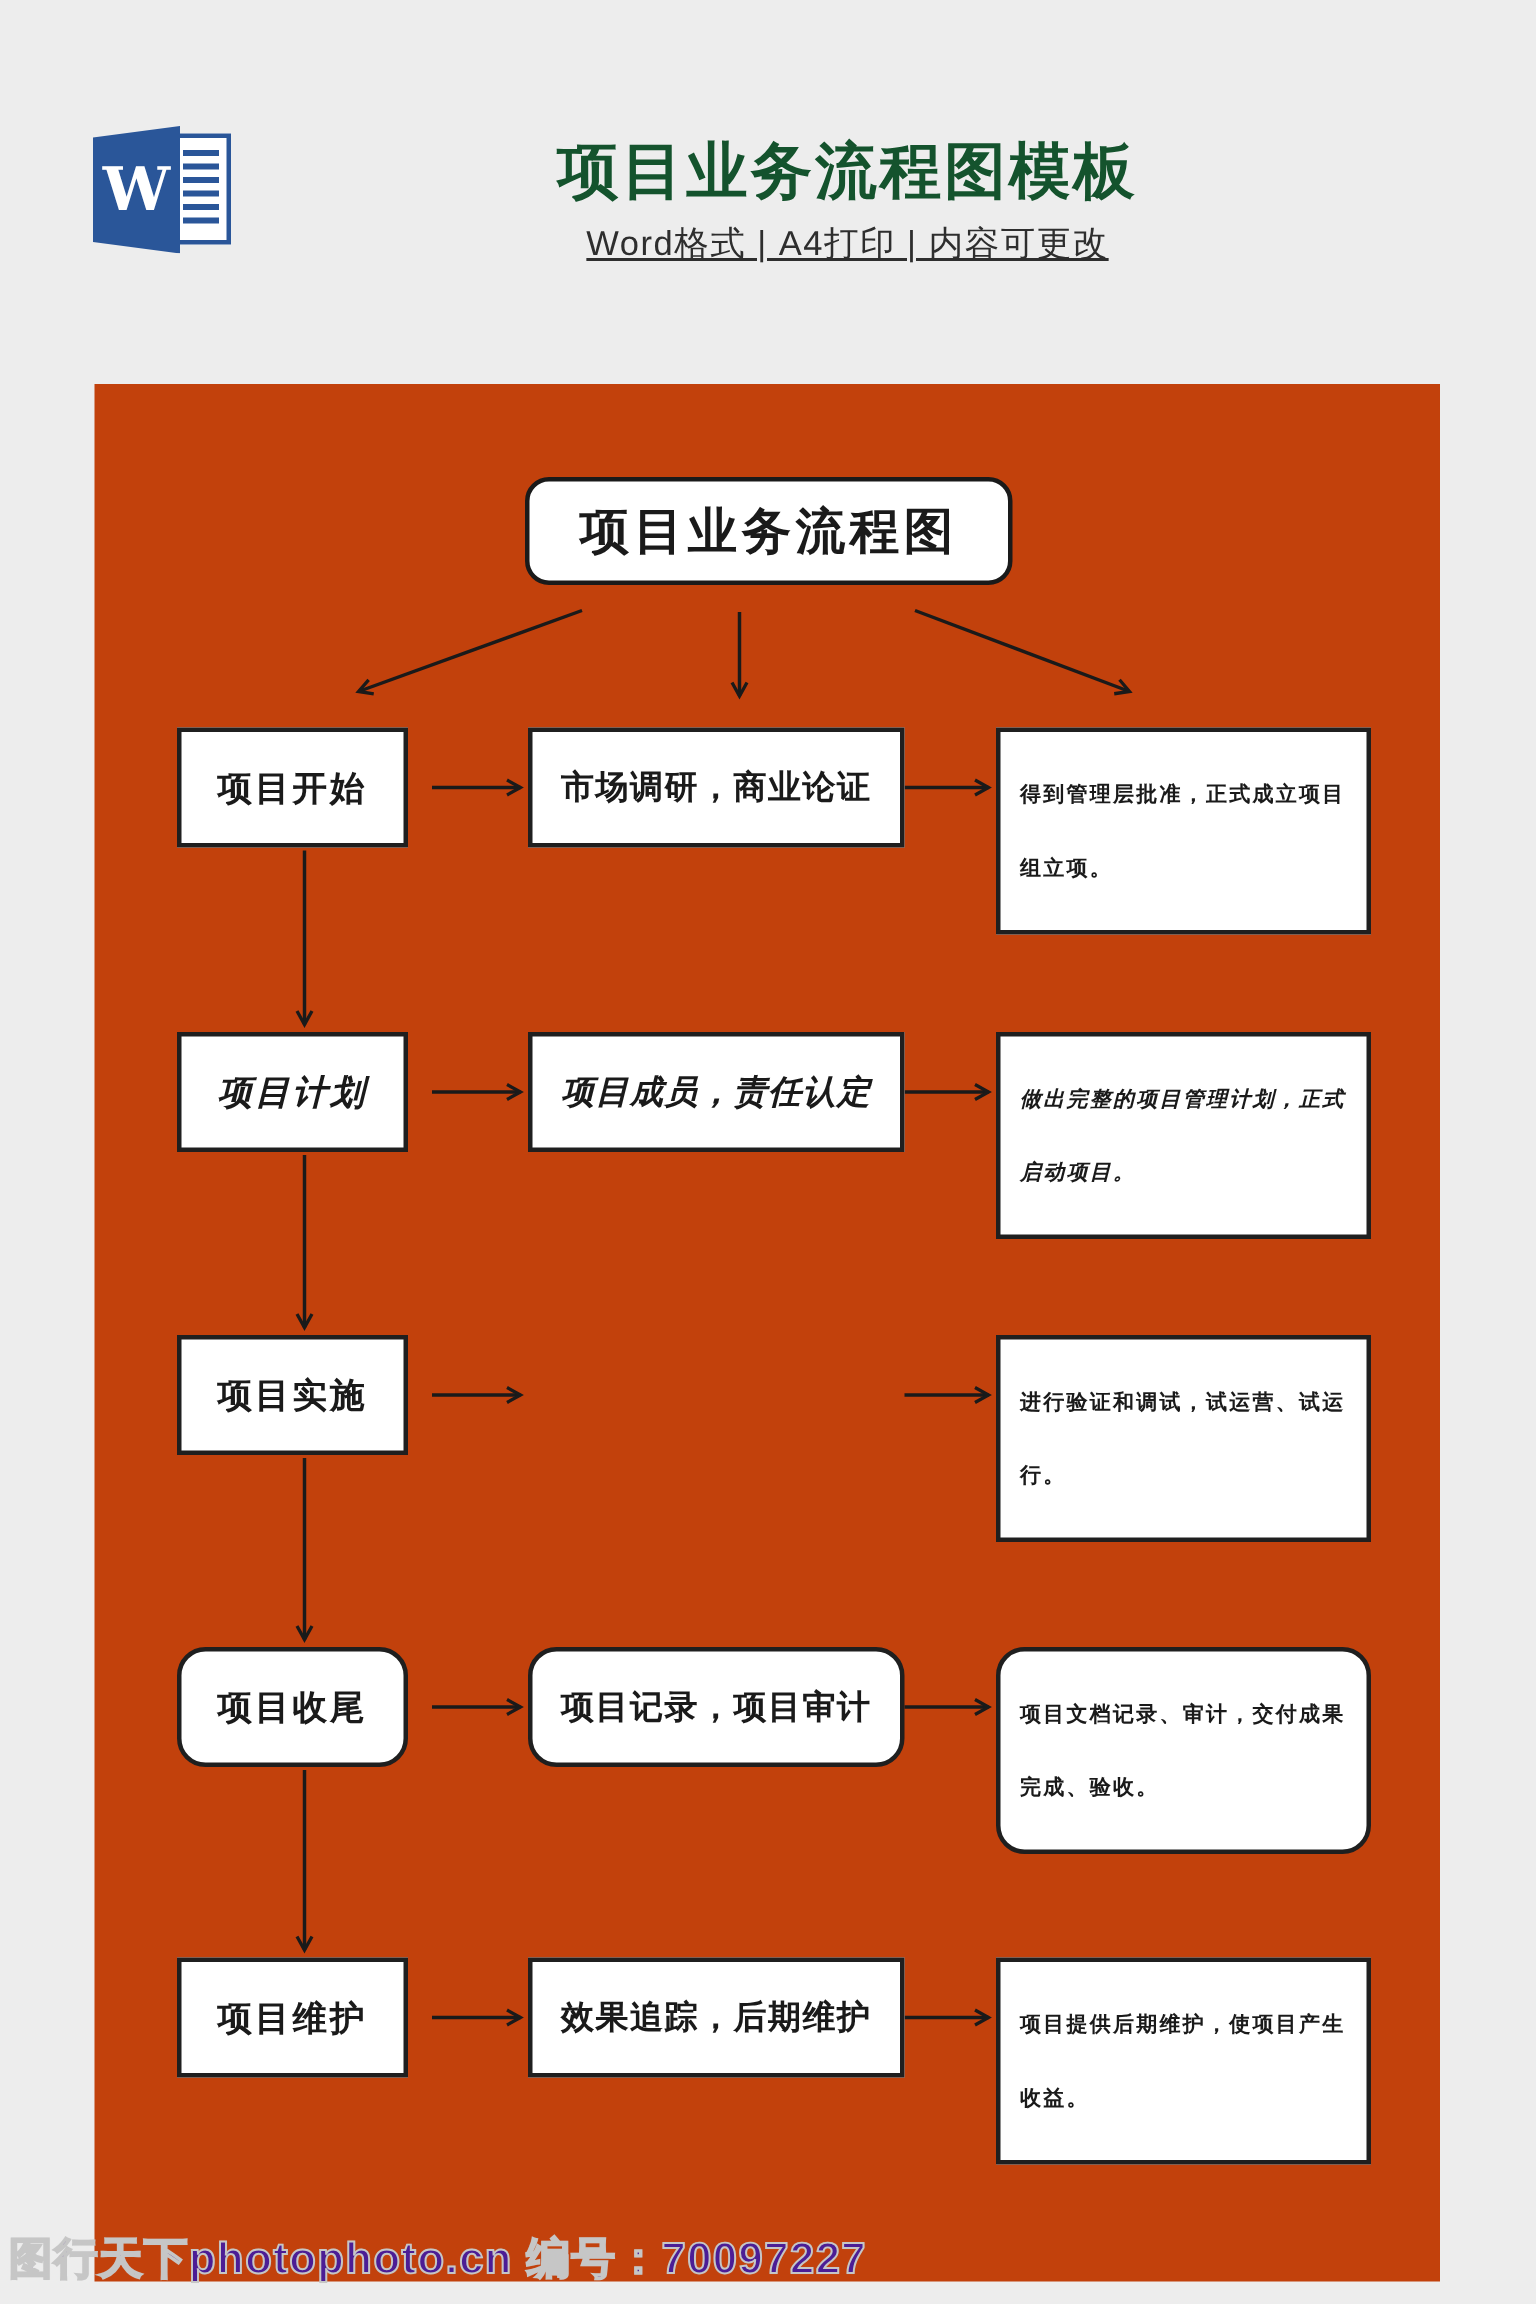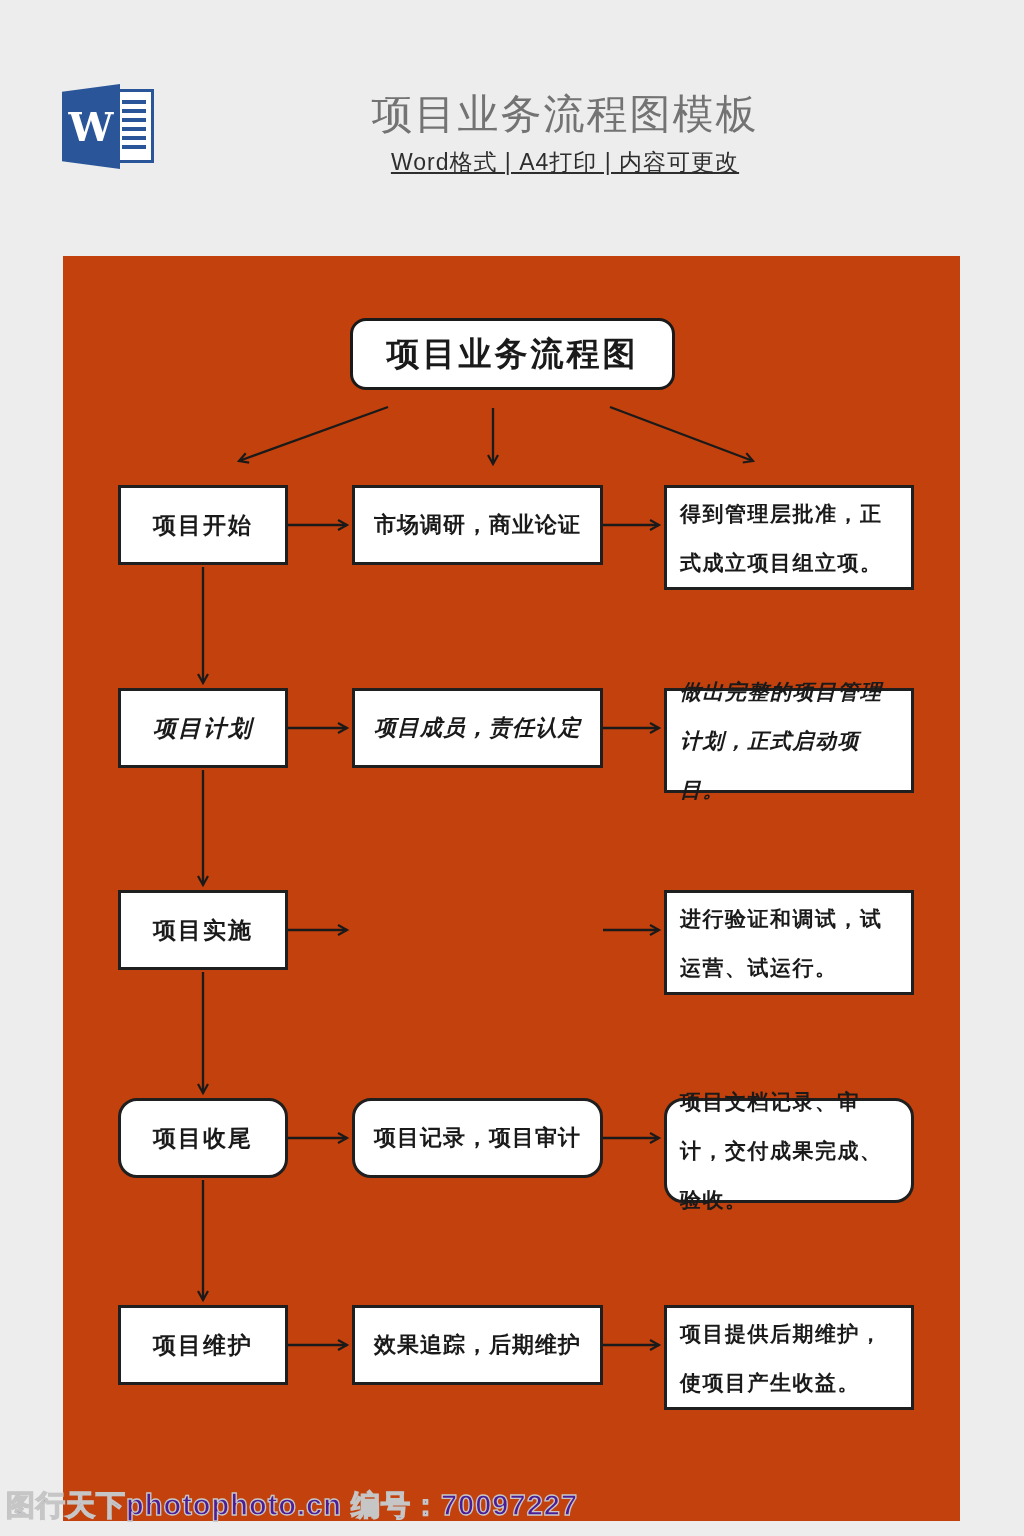--- a/index.html
+++ b/index.html
@@ -29,21 +29,21 @@
     display:flex; align-items:center; justify-content:center;
   }
   .word-icon .cover span {
     color:#fff; font-weight:700; font-size:40px; line-height:1;
     font-family:"DejaVu Serif","Liberation Serif",serif;
   }
   .header-text {
     position:absolute; left:330px; top:90px; width:470px; text-align:center;
   }
   .header-title {
-    font-size:41px; font-weight:400; color:#737373; letter-spacing:2px;
+    font-size:41px; font-weight:700; color:#14532d; letter-spacing:2px;
     line-height:1.2;
   }
   .header-subtitle {
     margin-top:8px; font-size:23px; color:#2e2e2e; letter-spacing:1px;text-decoration:underline;
   }
 
   
   .card {
     position:absolute; left:63px; top:256px; width:897px; height:1265px;
     background:#c2410c;
@@ -55,24 +55,24 @@
     border:3px solid #1a1a1a; border-radius:16px; background:#fff;
     display:flex; align-items:center; justify-content:center;
     font-size:33px; font-weight:700; letter-spacing:3px;
   }
 
   .box {
     position:absolute; background:#fff; border:3px solid #1f1f1f;
     display:flex; align-items:center; justify-content:center;
     font-weight:700;
   }
-  .box.stage  { left:55px;  width:170px; height:80px;  font-size:23px; letter-spacing:2px; }
+  .box.stage  { left:55px;  width:154px; height:80px;  font-size:23px; letter-spacing:2px; }
   .box.action { left:289px; width:251px; height:80px;  font-size:22px; letter-spacing:1px; }
   .box.result {
-    left:601px; width:250px; height:105px; font-size:21px;
+    left:601px; width:250px; height:138px; font-size:14px;
     justify-content:flex-start; align-items:center;
     padding:0 13px; line-height:49px; letter-spacing:1.5px;
     text-align:left;
   }
 
   
   .r0 { top:229px; } .r1 { top:432px;font-style:italic; } .r2 { top:634px; } .r3 { top:842px;border-radius:19px; } .r4 { top:1049px; }
 
   
   .watermark {

